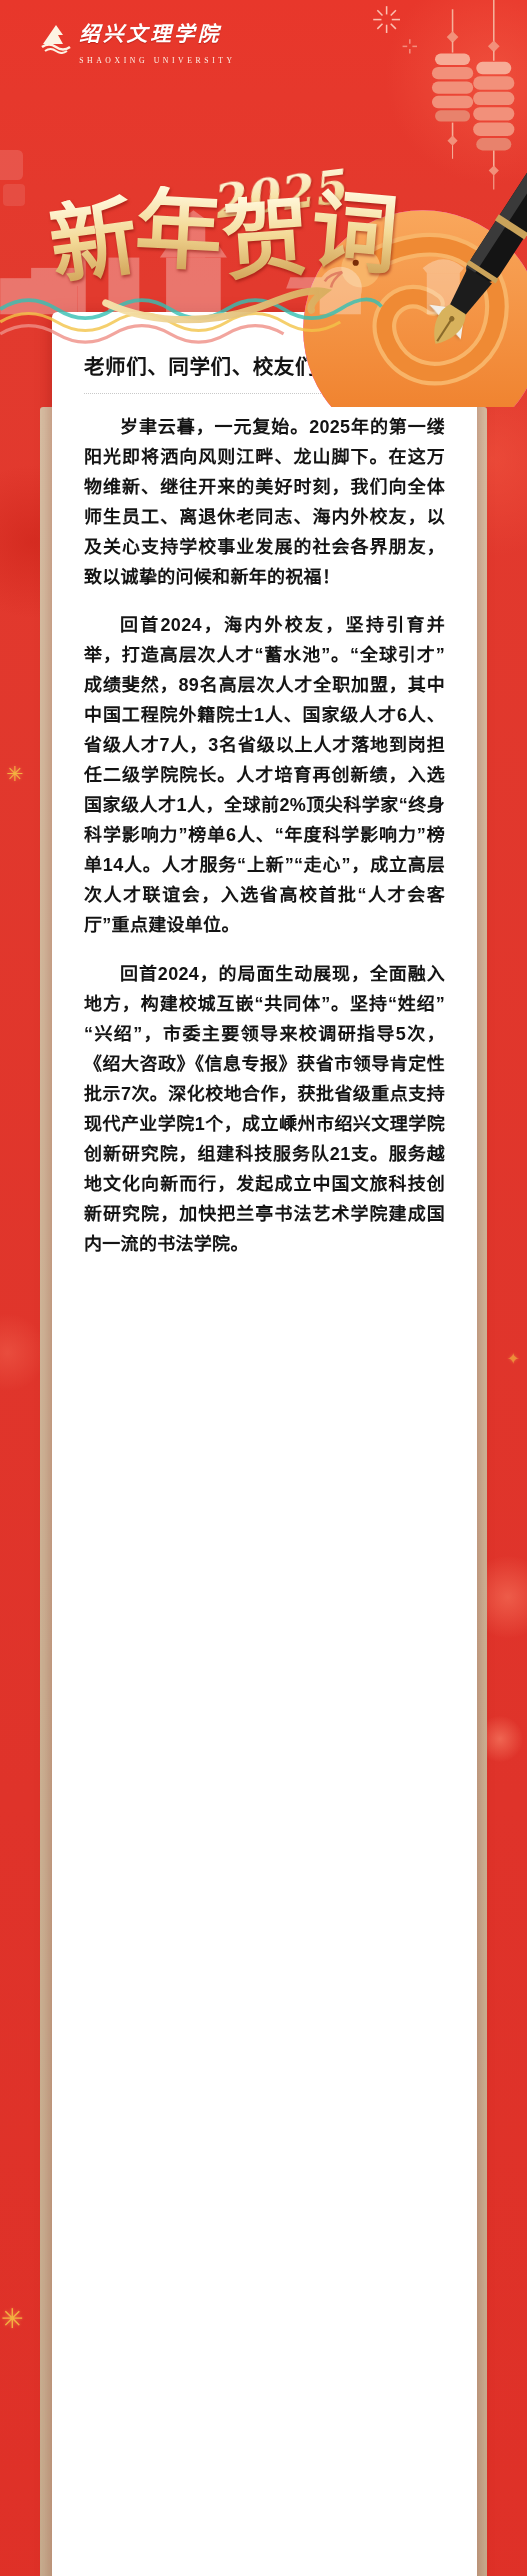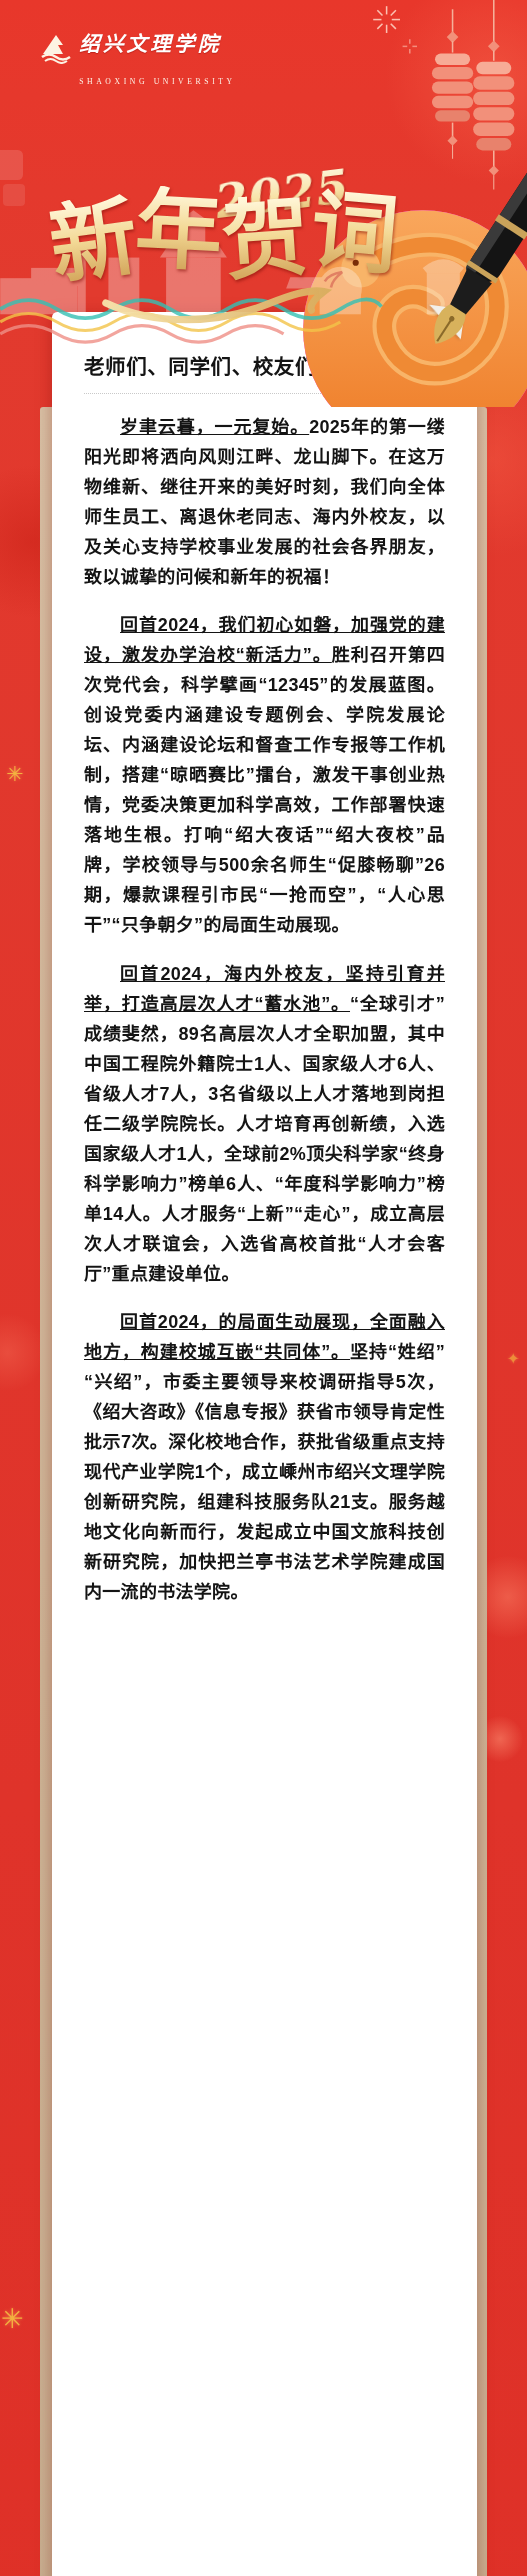--- a/index.html
+++ b/index.html
@@ -5,28 +5,28 @@
   html,body{margin:0;padding:0;}
   body{
     position:relative;width:528px;height:3600px;overflow:hidden;
     font-family:"Liberation Sans",sans-serif;
     background:linear-gradient(180deg,#e8372b 0%,#e23a2e 8%,#df332a 50%,#de2f26 88%,#d6261d 100%);
   }
   .abs{position:absolute;}
   
   .blob{position:absolute;border-radius:50%;pointer-events:none;}
   
-  .logo-wrap{position:absolute;left:40px;top:32px;display:flex;align-items:flex-start;z-index:4;}
+  .logo-wrap{position:absolute;left:40px;top:22px;display:flex;align-items:flex-start;z-index:4;}
   .logo-mark{width:32px;height:32px;margin-right:7.2px;}
   .logo-text .cn{
     color:#fff;font-size:20.6px;letter-spacing:3.1px;font-weight:700;
     font-family:"DejaVu Serif",serif;font-style:italic;line-height:24px;text-shadow:0 0.5px 1px rgba(120,0,0,.35);
   }
   .logo-text .en{
-    color:#fdf5ea;font-size:7.7px;letter-spacing:3.6px;margin-top:21px;font-family:"Liberation Serif",serif;
+    color:#fdf5ea;font-size:7.7px;letter-spacing:3.6px;margin-top:10px;font-family:"Liberation Serif",serif;
   }
   .year-script{
     position:absolute;left:215px;top:166px;z-index:4;
     font-family:"DejaVu Serif",serif;font-style:italic;font-weight:700;
     font-size:47px;transform:rotate(-7deg);letter-spacing:1px;
     color:#f6e0a4;
     background:linear-gradient(180deg,#fffbe9,#f7e2a6 55%,#d9ab5e);
     -webkit-background-clip:text;background-clip:text;-webkit-text-fill-color:transparent;
     filter:drop-shadow(1px 1.5px 1px rgba(140,20,10,.5));
   }
@@ -57,21 +57,21 @@
     border-left:36px solid transparent;border-top:30px solid #f2efe9;
     transform:rotate(8deg);filter:drop-shadow(-1px 1.5px 1.5px rgba(0,0,0,.18));
   }
   .letter-body{padding:38px 32px 0 32px;color:#141414;}
   .greeting{font-size:20.6px;font-weight:800;letter-spacing:0.5px;margin-bottom:13.4px;}
   .divider{border:none;border-top:1.5px dotted #c9c9c9;margin:0 0 17.5px 0;}
   .para{
     font-size:18px;line-height:30px;text-align:justify;letter-spacing:0.3px;
     text-indent:2em;margin:0 0 18.5px 0;font-weight:600;
   }
-  .para .lead{font-weight:900;text-decoration:underline;}
+  .para .lead{font-weight:900;}
   
   .sparkle{position:absolute;color:#f7c843;font-size:20.6px;z-index:1;opacity:.85;text-shadow:0 0 3.1px rgba(255,220,120,.6);}
 </style>
 </head>
 <body>
 
 <div class="blob" style="right:-72px;top:-31px;width:216px;height:216px;background:radial-gradient(circle,rgba(255,120,90,.35),rgba(255,120,90,0) 70%);"></div>
 <div class="blob" style="right:-62px;top:361px;width:196px;height:196px;background:radial-gradient(circle,rgba(255,110,80,.30),rgba(255,110,80,0) 70%);"></div>
 <div class="blob" style="left:-46px;top:464px;width:155px;height:155px;background:radial-gradient(circle,rgba(200,30,20,.5),rgba(200,30,20,0) 70%);"></div>
 <div class="blob" style="right:-20.6px;top:1556px;width:82px;height:82px;background:radial-gradient(circle,rgba(255,140,110,.45),rgba(255,140,110,0) 72%);"></div>
@@ -210,21 +210,20 @@
 </div>
 
 <div class="env-back"></div>
 
 <section class="paper">
   <div class="letter-body">
     <div class="greeting">老师们、同学们、校友们、朋友们：</div>
     <hr class="divider">
 
     <p class="para"><span class="lead">岁聿云暮，一元复始。</span><span>2025年的第一缕阳光即将洒向风则江畔、龙山脚下。在这万物维新、继往开来的美好时刻，我们向全体师生员工、离退休老同志、海内外校友，以及关心支持学校事业发展的社会各界朋友，致以诚挚的问候和新年的祝福！</span></p>
-    <p class="para"><span class="lead">回首2024，我们初心如磐，加强党的建设，激发办学治校“新活力”。</span><span>胜利召开第四次党代会，科学擘画“12345”的发展蓝图。创设党委内涵建设专题例会、学院发展论坛、内涵建设论坛和督查工作专报等工作机制，搭建“晾晒赛比”擂台，激发干事创业热情，党委决策更加科学高效，工作部署快速落地生根。打响“绍大夜话”“绍大夜校”品牌，学校领导与500余名师生“促膝畅聊”26期，爆款课程引市民“一抢而空”，“人心思干”“只争朝夕”的局面生动展现。</span></p>
     <p class="para"><span class="lead">回首2024，海内外校友，坚持引育并举，打造高层次人才“蓄水池”。</span><span>“全球引才”成绩斐然，89名高层次人才全职加盟，其中中国工程院外籍院士1人、国家级人才6人、省级人才7人，3名省级以上人才落地到岗担任二级学院院长。人才培育再创新绩，入选国家级人才1人，全球前2%顶尖科学家“终身科学影响力”榜单6人、“年度科学影响力”榜单14人。人才服务“上新”“走心”，成立高层次人才联谊会，入选省高校首批“人才会客厅”重点建设单位。</span></p>
     <p class="para"><span class="lead">回首2024，的局面生动展现，全面融入地方，构建校城互嵌“共同体”。</span><span>坚持“姓绍”“兴绍”，市委主要领导来校调研指导5次，《绍大咨政》《信息专报》获省市领导肯定性批示7次。深化校地合作，获批省级重点支持现代产业学院1个，成立嵊州市绍兴文理学院创新研究院，组建科技服务队21支。服务越地文化向新而行，发起成立中国文旅科技创新研究院，加快把兰亭书法艺术学院建成国内一流的书法学院。</span></p>
 
   </div>
 </section>
 
 <div class="corner-fold"></div>
 
 <svg class="abs" style="left:355px;top:108px;z-index:6;" width="172" height="258" viewBox="0 0 334 500">
   <g transform="rotate(33 158 455)">

